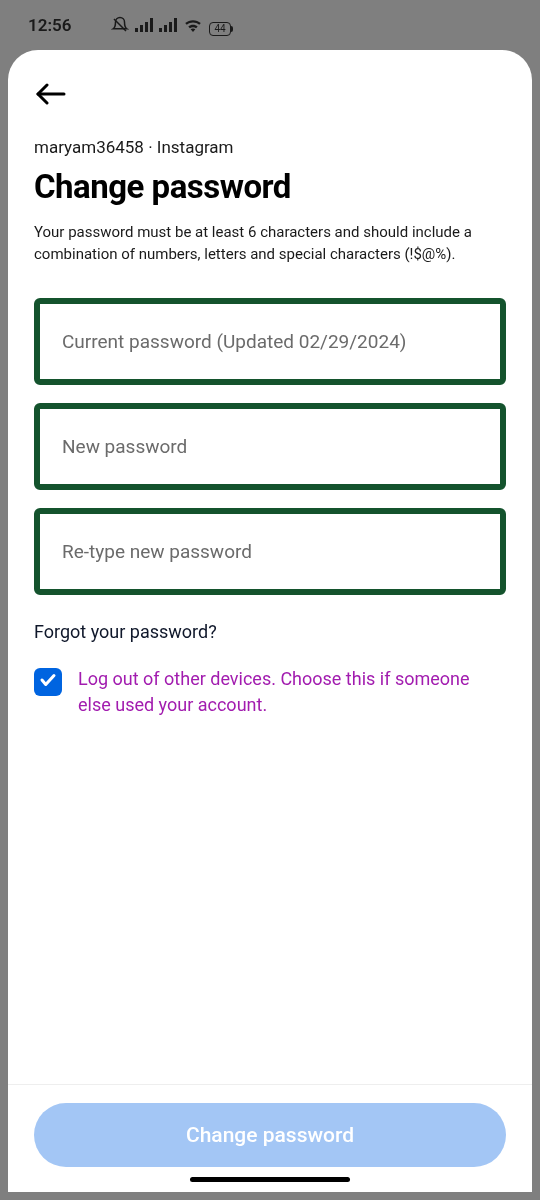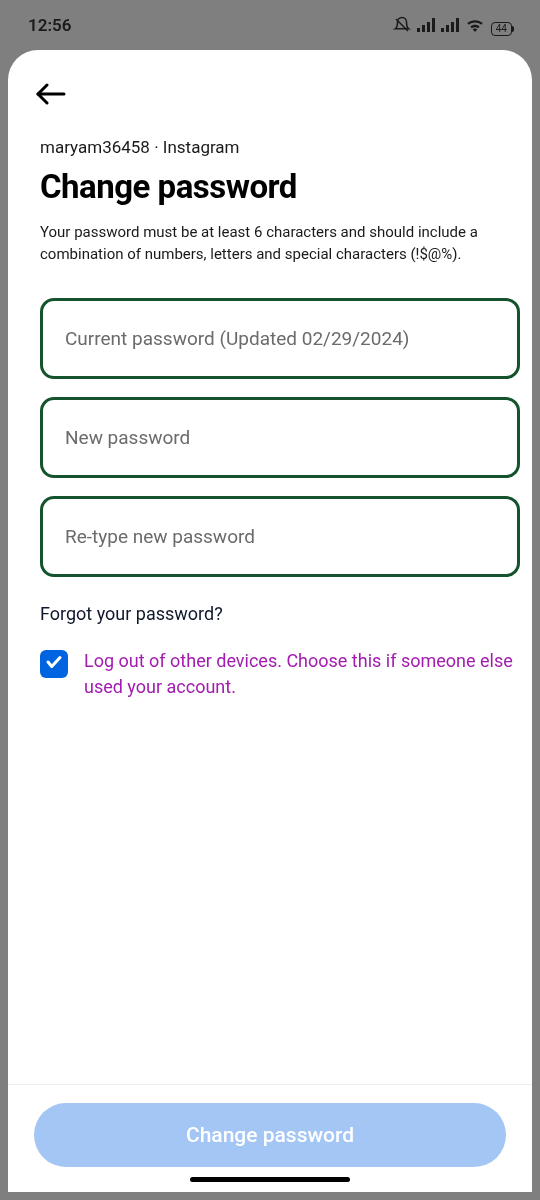--- a/index.html
+++ b/index.html
@@ -11,25 +11,26 @@
     html, body {
       width: 540px;
       height: 1200px;
       background: #7f7f7f;
       overflow: hidden;
     }
     .status-bar {
       height: 50px;
       display: flex;
       align-items: center;
-      justify-content: space-between;
+      justify-content: flex-start;
       padding: 0 28px;
       font-size: 17px;
       font-weight: 600;
       color: #1a1a1a;
+      gap: 40px;
     }
     .status-right {
       display: flex;
       align-items: center;
       gap: 6px;
     }
     .status-right svg { display: block; }
     .battery-box {
       border: 1.5px solid #1a1a1a;
       border-radius: 4px;
@@ -61,45 +62,44 @@
     .back-row {
       padding: 0 24px 24px 24px;
     }
     .back-btn {
       background:none;
       border:none;
       cursor:pointer;
       padding:4px;
     }
     .content {
-      padding: 0 12px;
+      padding: 0 26px;
       flex: 0 0 auto;
-      margin-left: 20px;
     }
     .breadcrumb {
       font-size: 17px;
       color: #1a1a1a;
       margin-bottom: 10px;
     }
     .page-title {
       font-size: 33px;
       font-weight: 700;
       letter-spacing: -0.5px;
       margin-bottom: 16px;
     }
     .description {
       font-size: 15px;
       line-height: 1.45;
       color: #1a1a1a;
       margin-bottom: 32px;
     }
     .field {
       width: 100%;
-      border: 3px solid #14532d;
-      border-radius: 14px;
+      border: 6px solid #14532d;
+      border-radius: 6px;
       padding: 26px 22px;
       font-size: 19px;
       color: #6b6b6b;
       background: #fff;
       margin-bottom: 18px;
       outline: none;
     }
     .field::placeholder { color:#6b6b6b; }
     .forgot-link {
       display: block;

